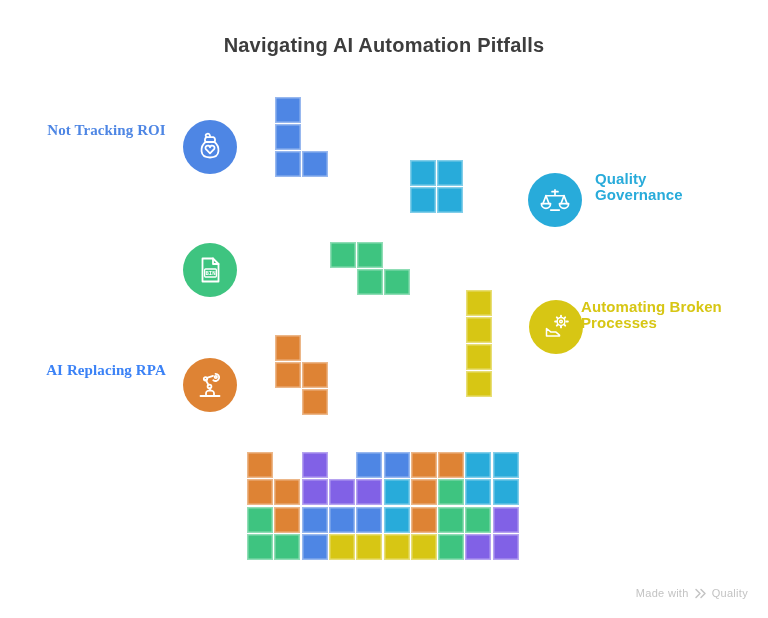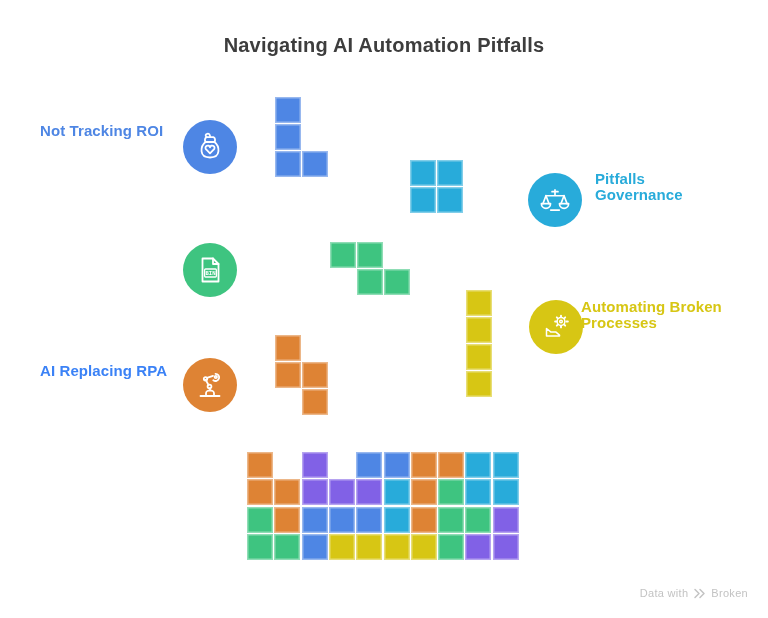--- a/index.html
+++ b/index.html
@@ -7,21 +7,21 @@
     position:relative;width:768px;height:618px;background:#ffffff;overflow:hidden;
     font-family:"Liberation Sans",sans-serif;
   }
   .title{
     position:absolute;top:34px;left:0;width:100%;text-align:center;
     font-size:20px;font-weight:bold;color:#3d3d3d;letter-spacing:.2px;
   }
   .label{
     position:absolute;font-size:15px;font-weight:bold;line-height:15.5px;letter-spacing:.1px;
   }
-  .label.right{text-align:left;}
+  .label.right{text-align:center;font-family:Liberation Serif, serif;}
   .label.left{text-align:left;}
   .lbl-roi{left:40px;top:123px;width:133px;}
   .lbl-udq{left:38px;top:233px;width:135px;}
   .lbl-rpa{left:40px;top:363px;width:132px;}
   .lbl-gov{left:595px;top:171px;width:110px;}
   .lbl-abp{left:581px;top:299px;width:150px;}
   .icon-circle{
     position:absolute;width:54px;height:54px;border-radius:50%;
     display:flex;align-items:center;justify-content:center;
   }
@@ -47,21 +47,21 @@
 
 <div class="canvas">
 
   <div class="title">Navigating AI Automation Pitfalls</div>
 
   <div class="label right lbl-roi" style="color: rgb(78, 134, 228);">Not Tracking ROI</div>
 
 
   <div class="label right lbl-rpa" style="color: #3b82f6;">AI Replacing RPA</div>
 
-  <div class="label left lbl-gov" style="color: rgb(40, 171, 218);">Pitfalls Governance</div>
+  <div class="label left lbl-gov" style="color: rgb(40, 171, 218);">Quality Governance</div>
 
   <div class="label left lbl-abp" style="color: rgb(215, 198, 20);">Automating Broken Processes</div>
 
   <div class="icon-circle ic-roi" style="background: rgb(78, 134, 228);">
     <svg width="32" height="32" viewBox="0 0 32 32" fill="none" stroke="#ffffff" stroke-width="1.8" stroke-linecap="round" stroke-linejoin="round">
       <path d="M11.5,11 C6.5,15 4.5,26.5 16,26.5 C27.5,26.5 25.5,15 20.5,11 Z"></path>
       <path d="M11.5,11 C10.5,9 10.8,6.8 12.6,6.2 L19.4,6.2 C21.2,6.8 21.5,9 20.5,11"></path>
       <path d="M12.6,6.2 q-2.2,-2.6 0.6,-3.4 q2.4,-0.6 3,2.8"></path>
       <path d="M16,22.3 l-3.6,-3.6 a2.3,2.3 0 1 1 3.6,-2.4 a2.3,2.3 0 1 1 3.6,2.4 Z"></path>
     </svg>
@@ -179,21 +179,21 @@
       <div class="block" style="left: 328.9px; top: 533.9px; width: 26px; height: 26px; background: rgb(215, 198, 20);"></div>
       <div class="block" style="left: 356.2px; top: 533.9px; width: 26px; height: 26px; background: rgb(215, 198, 20);"></div>
       <div class="block" style="left: 383.5px; top: 533.9px; width: 26px; height: 26px; background: rgb(215, 198, 20);"></div>
       <div class="block" style="left: 410.8px; top: 533.9px; width: 26px; height: 26px; background: rgb(215, 198, 20);"></div>
       <div class="block" style="left: 438.1px; top: 533.9px; width: 26px; height: 26px; background: rgb(62, 196, 128);"></div>
       <div class="block" style="left: 465.4px; top: 533.9px; width: 26px; height: 26px; background: rgb(129, 97, 230);"></div>
       <div class="block" style="left: 492.7px; top: 533.9px; width: 26px; height: 26px; background: rgb(129, 97, 230);"></div>
     </div>
 
   <div class="footer">
-    <span>Data with</span>
+    <span>Made with</span>
     <svg width="13" height="11" viewBox="0 0 13 11" fill="none" stroke="#c3c3c3" stroke-width="1.5" stroke-linecap="round" stroke-linejoin="round">
       <path d="M2,1.5 L6,5.5 L2,9.5"></path>
       <path d="M7,1.5 L11,5.5 L7,9.5"></path>
     </svg>
-    <span>Broken</span>
+    <span>Quality</span>
   </div>
 
 </div>
 
 </body></html>

